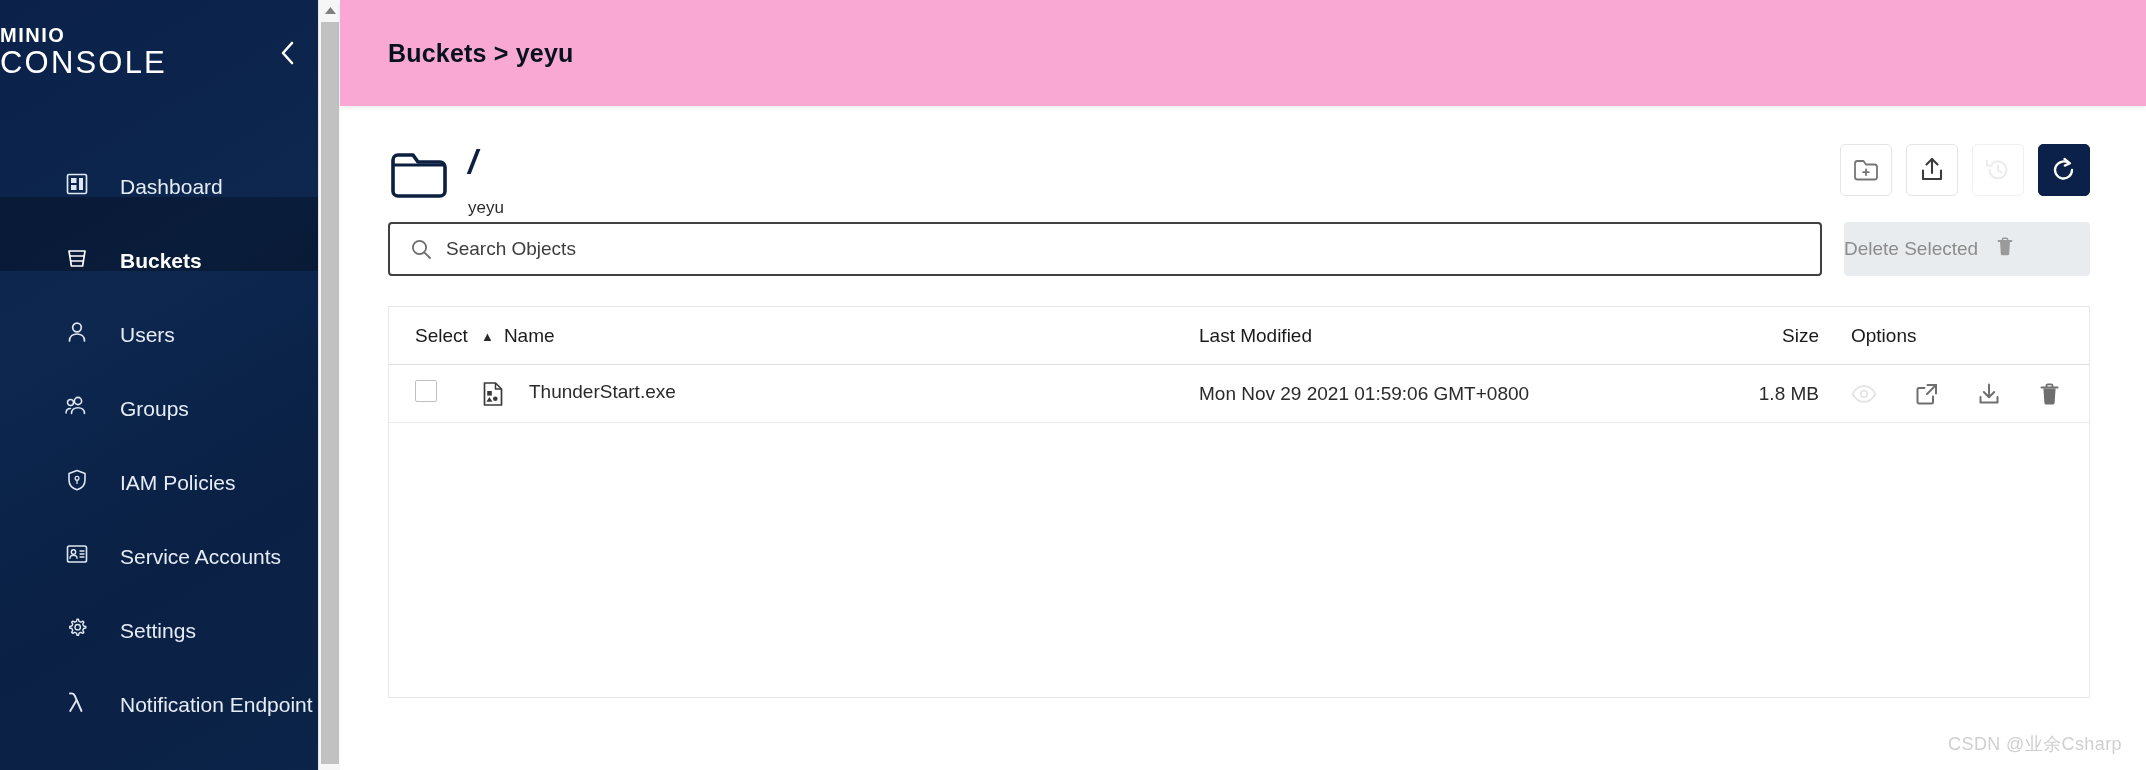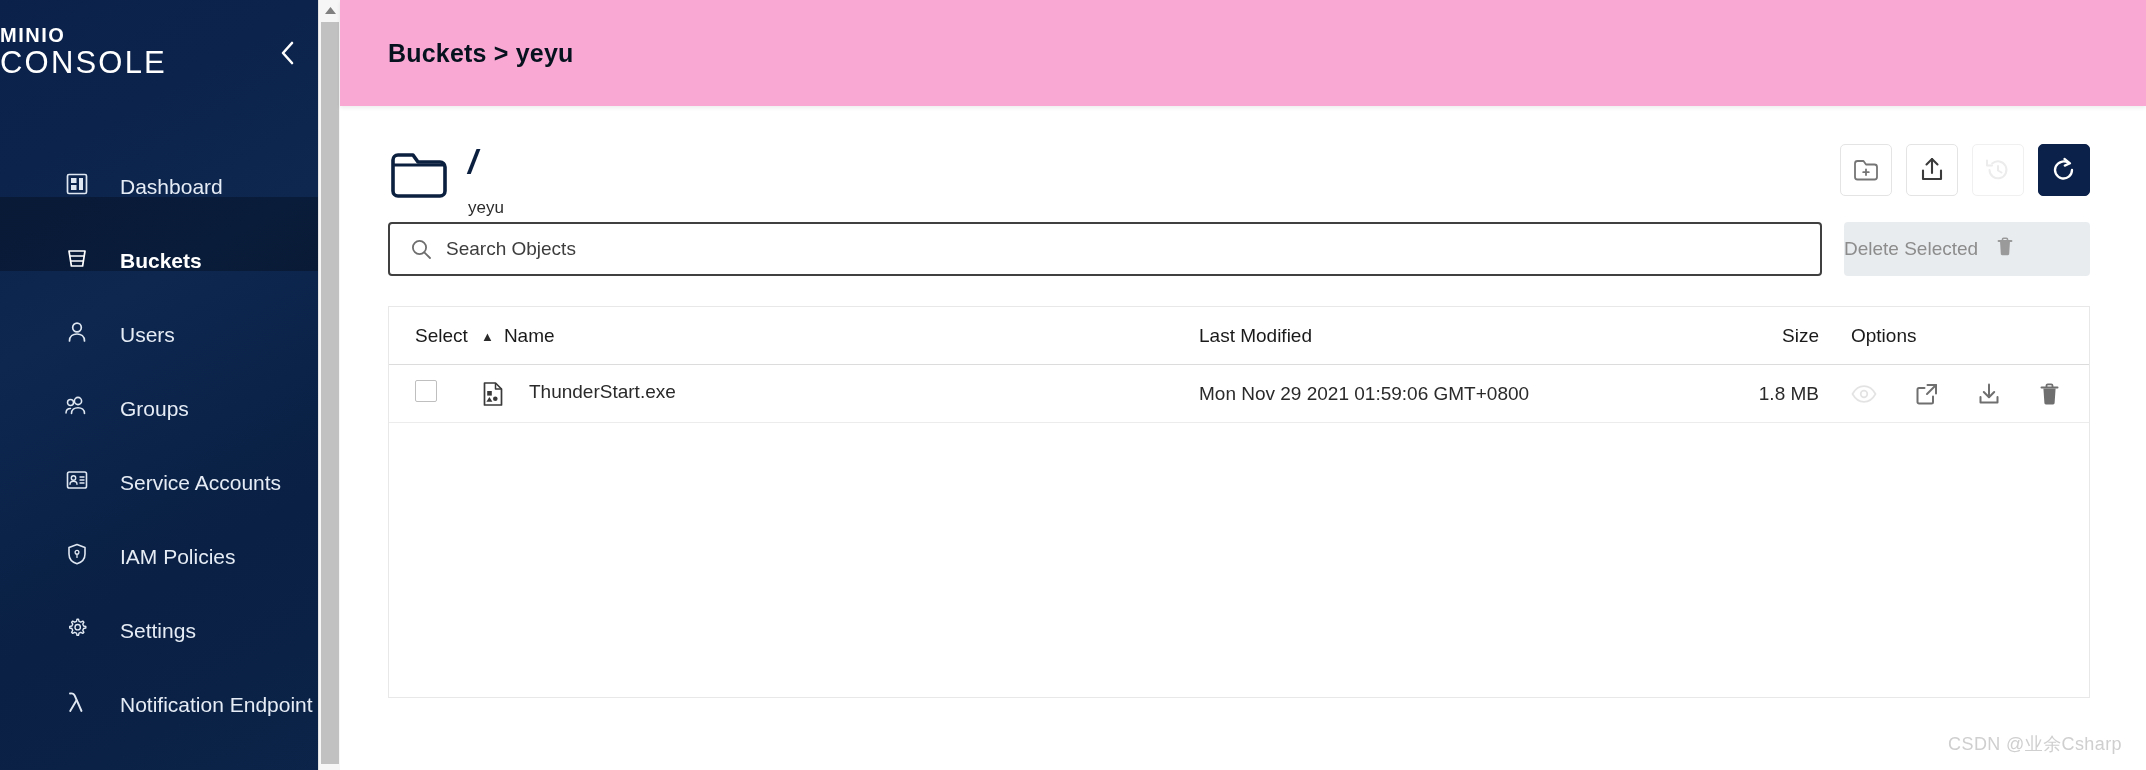--- a/index.html
+++ b/index.html
@@ -290,40 +290,40 @@
             <path d="M7.5 19.5 C7.5 15.7 10.4 13.7 14 13.7 C17.6 13.7 20.5 15.7 20.5 19.5" stroke="#dfe7f2" stroke-width="1.6" stroke-linecap="round"></path>
             <path d="M2 19 C2 16.1 3.9 14.4 6.5 14.4" stroke="#dfe7f2" stroke-width="1.5" stroke-linecap="round"></path>
           </svg>
         </span>
         <span class="menu-label">Groups</span>
       </div>
 
       <div class="menu-item">
         <span class="menu-icon">
           <svg width="24" height="24" viewBox="0 0 24 24" fill="none">
+            <path d="M12 2.5 L20 5.5 V12 C20 17 16.4 20.4 12 21.8 C7.6 20.4 4 17 4 12 V5.5 Z" stroke="#dfe7f2" stroke-width="1.6" stroke-linejoin="round"></path>
+            <circle cx="12" cy="10.3" r="1.9" stroke="#dfe7f2" stroke-width="1.3"></circle>
+            <path d="M12 12.2 V15.4" stroke="#dfe7f2" stroke-width="1.3" stroke-linecap="round"></path>
+          </svg>
+        </span>
+        <span class="menu-label">IAM Policies</span>
+      </div>
+
+      <div class="menu-item">
+        <span class="menu-icon">
+          <svg width="24" height="24" viewBox="0 0 24 24" fill="none">
             <rect x="2.5" y="4" width="19" height="16" rx="1.8" stroke="#dfe7f2" stroke-width="1.6"></rect>
             <circle cx="8.5" cy="10" r="2.2" stroke="#dfe7f2" stroke-width="1.4"></circle>
             <path d="M5 16.2 C5 14 6.7 13.2 8.5 13.2 C10.3 13.2 12 14 12 16.2" stroke="#dfe7f2" stroke-width="1.4" stroke-linecap="round"></path>
             <path d="M15 9 H19" stroke="#dfe7f2" stroke-width="1.4" stroke-linecap="round"></path>
             <path d="M15 12 H19" stroke="#dfe7f2" stroke-width="1.4" stroke-linecap="round"></path>
             <path d="M15 15 H19" stroke="#dfe7f2" stroke-width="1.4" stroke-linecap="round"></path>
           </svg>
         </span>
         <span class="menu-label">Service Accounts</span>
-      </div>
-
-      <div class="menu-item">
-        <span class="menu-icon">
-          <svg width="24" height="24" viewBox="0 0 24 24" fill="none">
-            <path d="M12 2.5 L20 5.5 V12 C20 17 16.4 20.4 12 21.8 C7.6 20.4 4 17 4 12 V5.5 Z" stroke="#dfe7f2" stroke-width="1.6" stroke-linejoin="round"></path>
-            <circle cx="12" cy="10.3" r="1.9" stroke="#dfe7f2" stroke-width="1.3"></circle>
-            <path d="M12 12.2 V15.4" stroke="#dfe7f2" stroke-width="1.3" stroke-linecap="round"></path>
-          </svg>
-        </span>
-        <span class="menu-label">IAM Policies</span>
       </div>
 
       <div class="menu-item">
         <span class="menu-icon">
           <svg width="24" height="24" viewBox="0 0 24 24" fill="none">
             <path d="M12 3.2 L13.5 3.2 L14 5.4 L15.8 6.2 L17.8 5.1 L18.9 6.2 L17.8 8.2 L18.6 10 L20.8 10.5 V12 L18.6 12.5 L17.8 14.3 L18.9 16.3 L17.8 17.4 L15.8 16.3 L14 17.1 L13.5 19.3 H12 L11.5 17.1 L9.7 16.3 L7.7 17.4 L6.6 16.3 L7.7 14.3 L6.9 12.5 L4.7 12 V10.5 L6.9 10 L7.7 8.2 L6.6 6.2 L7.7 5.1 L9.7 6.2 L11.5 5.4 Z" stroke="#dfe7f2" stroke-width="1.4" stroke-linejoin="round"></path>
             <circle cx="12.7" cy="11.2" r="2.7" stroke="#dfe7f2" stroke-width="1.4"></circle>
           </svg>
         </span>
         <span class="menu-label">Settings</span>

